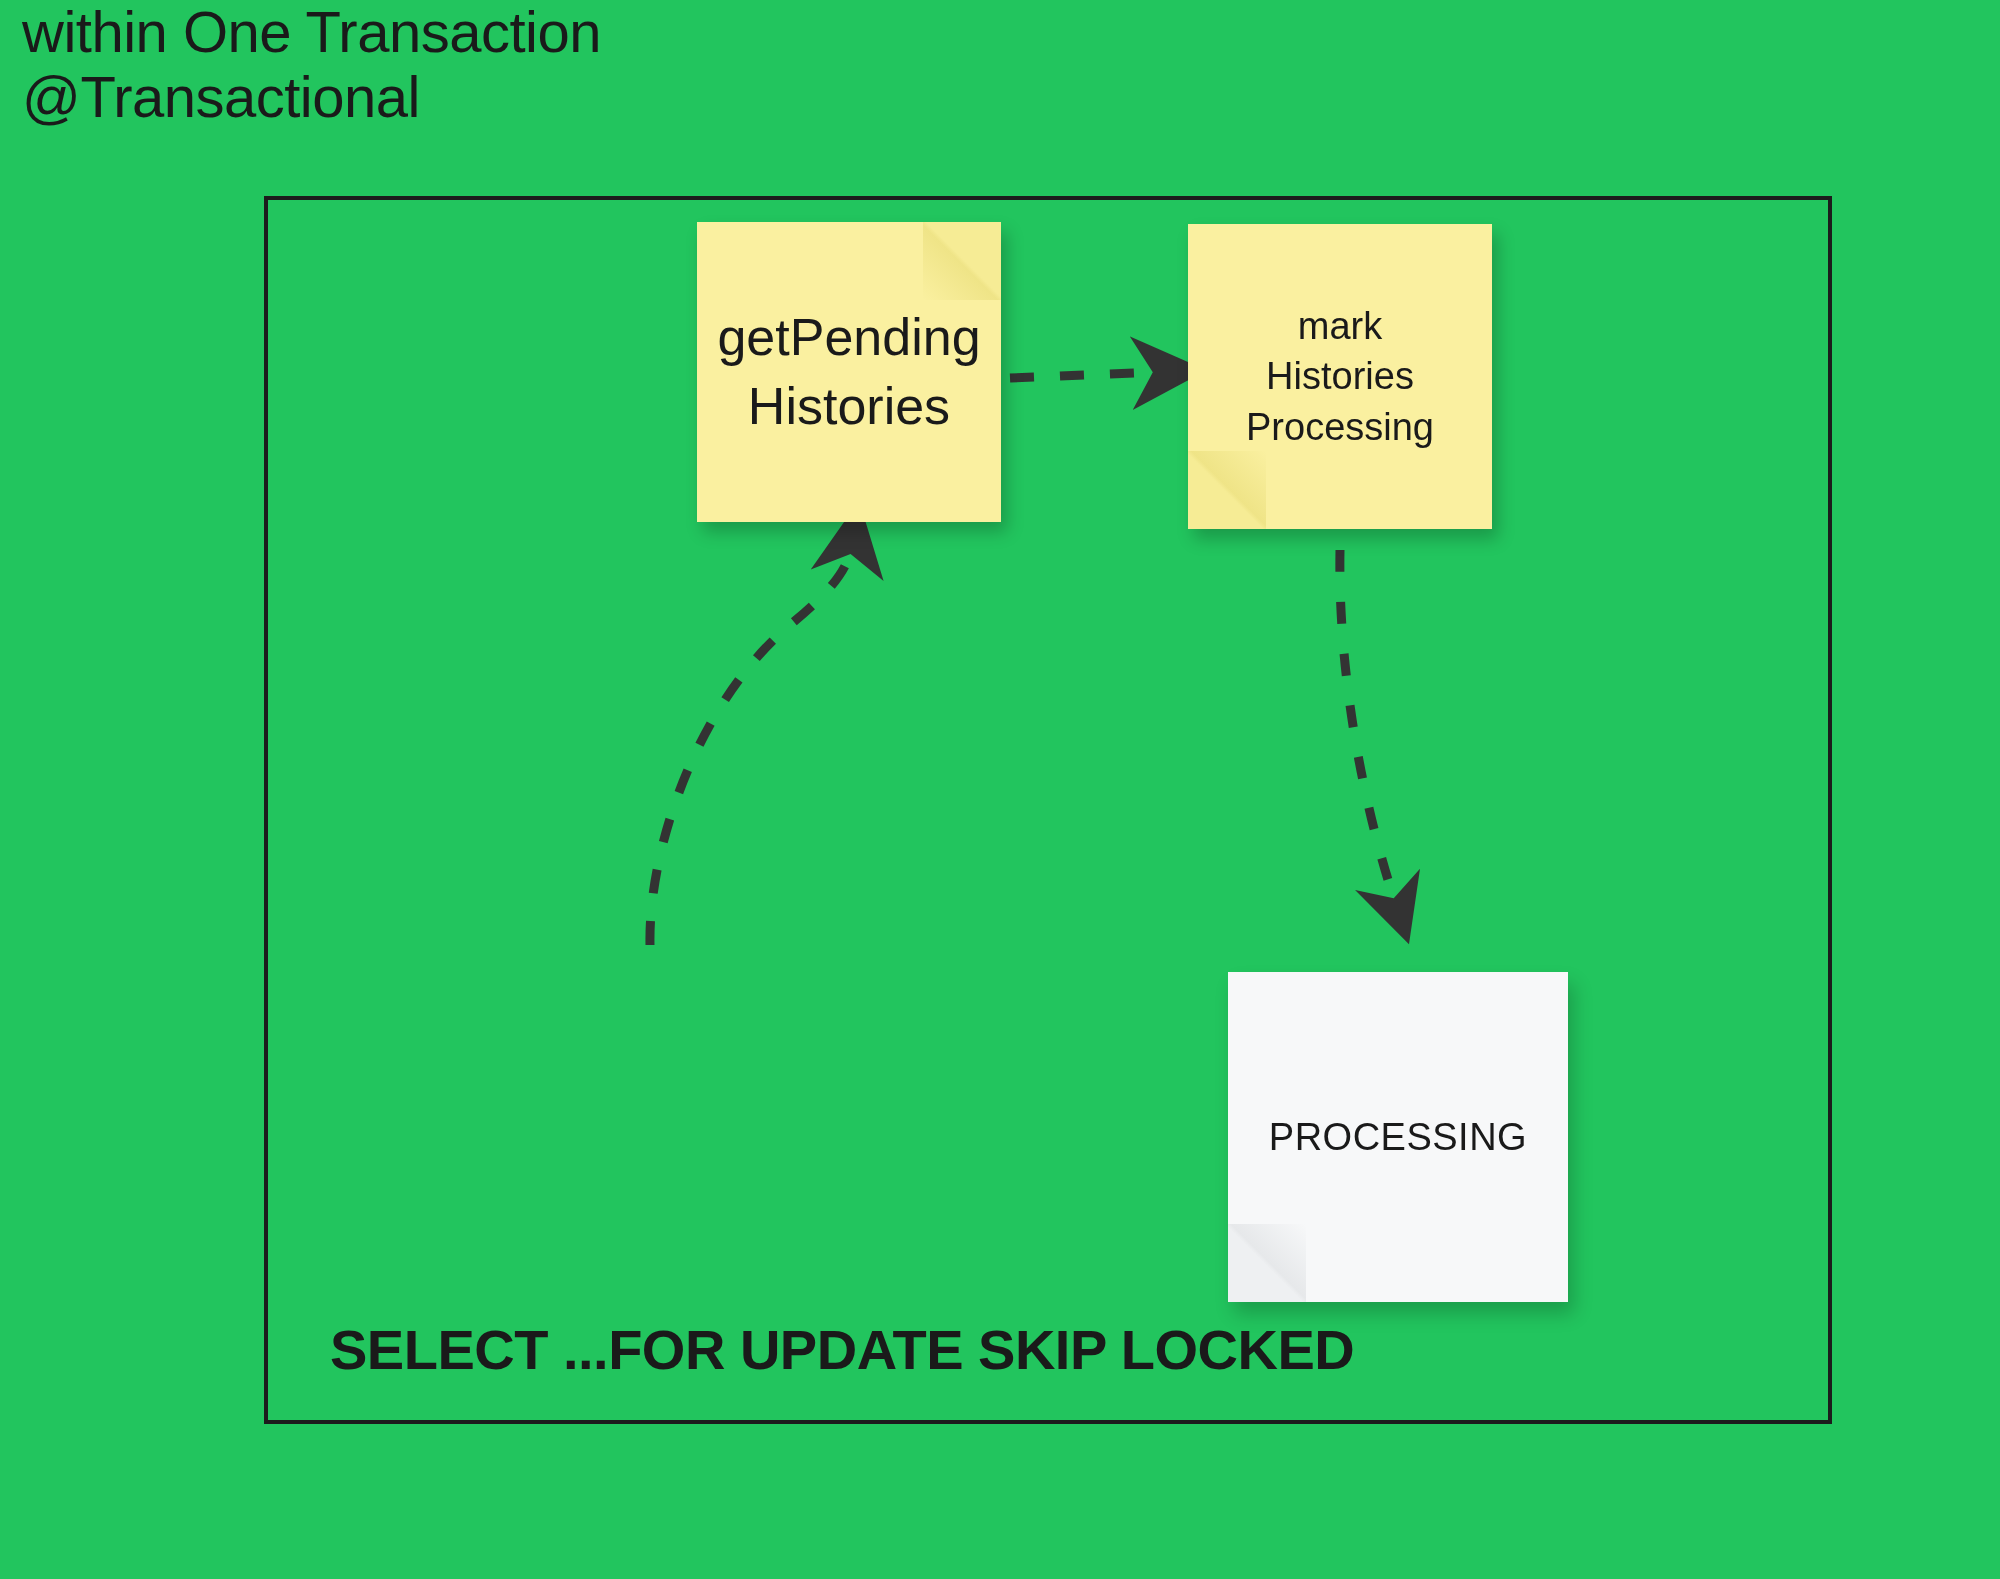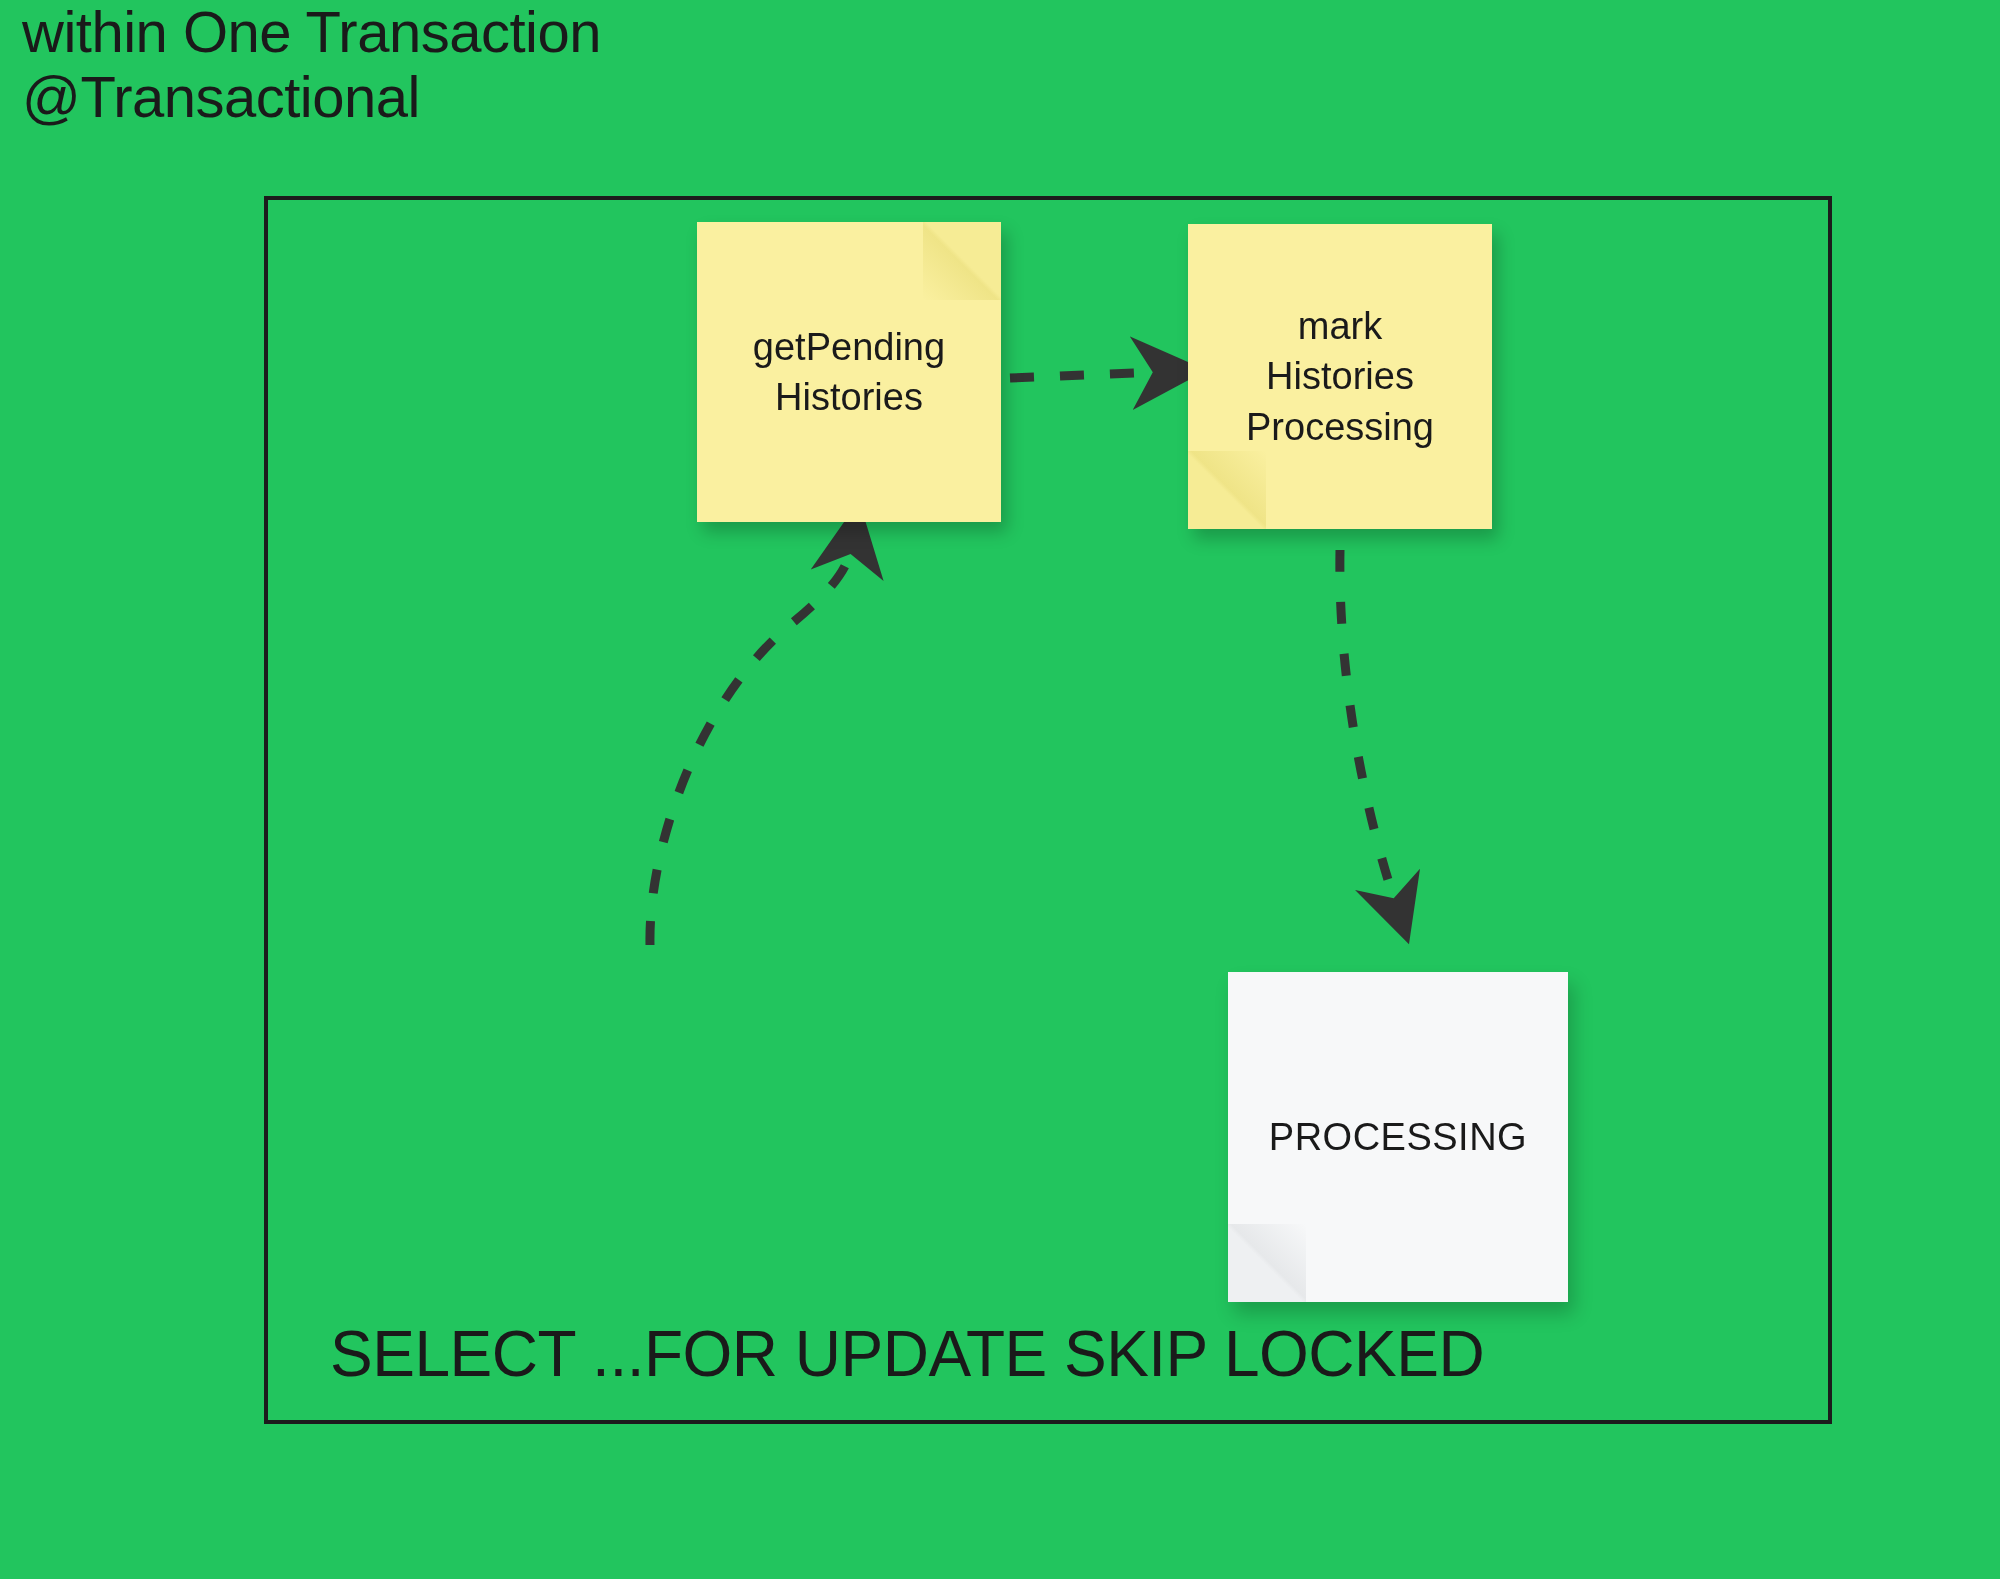--- a/index.html
+++ b/index.html
@@ -84,21 +84,21 @@
     background: #f7f8f9;
     box-shadow: 6px 12px 18px rgba(0,0,0,0.20);
   }
   .note-white.fold-bl::after {
     background: linear-gradient(45deg, #eef0f2 0%, #eef0f2 48%, #e6e8ea 52%, #f7f8f9 100%);
   }
 
   #note-get-pending {
     left: 697px; top: 222px; width: 304px; height: 300px;
   }
-  #note-get-pending .note-label { font-size: 38px; line-height: 1.32; }
+  #note-get-pending .note-label { font-size: 52px; line-height: 1.32; }
 
   #note-mark-processing {
     left: 1188px; top: 210px; width: 304px; height: 305px; margin-top: 14px;
   }
   #note-mark-processing .note-label { font-size: 38px; line-height: 1.32; }
 
   #note-pending {
     left: 474px; top: 950px; width: 345px; height: 352px;
   }
   #note-pending .note-label { font-size: 48px; letter-spacing: 0.5px; }
@@ -114,24 +114,25 @@
     left: 0; top: 0;
     width: 2000px; height: 1579px;
     pointer-events: none;
   }
 
   
   #frame-caption {
     position: absolute;
     left: 330px;
     top: 1317px;
-    font-size: 64px;
+    font-size: 56px;
     color: #1a1a1a;
     letter-spacing: -0.5px;
     white-space: nowrap;
+    font-weight: bold;
   }
 </style>
 </head>
 <body>
 
 <div id="canvas">
 
   <div class="heading" id="heading-line-1">within One Transaction</div>
 
   <div class="heading" id="heading-line-2">@Transactional</div>

